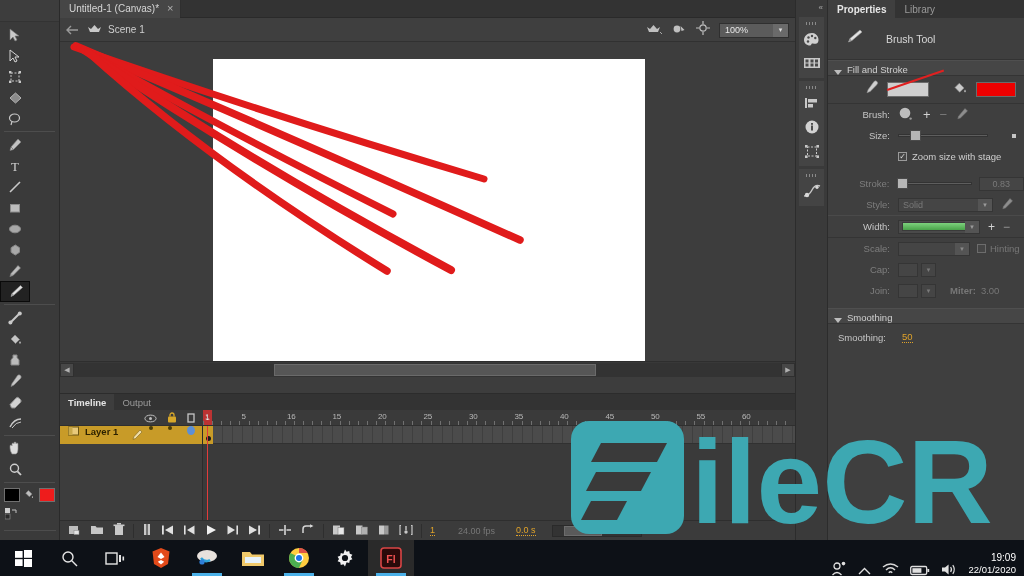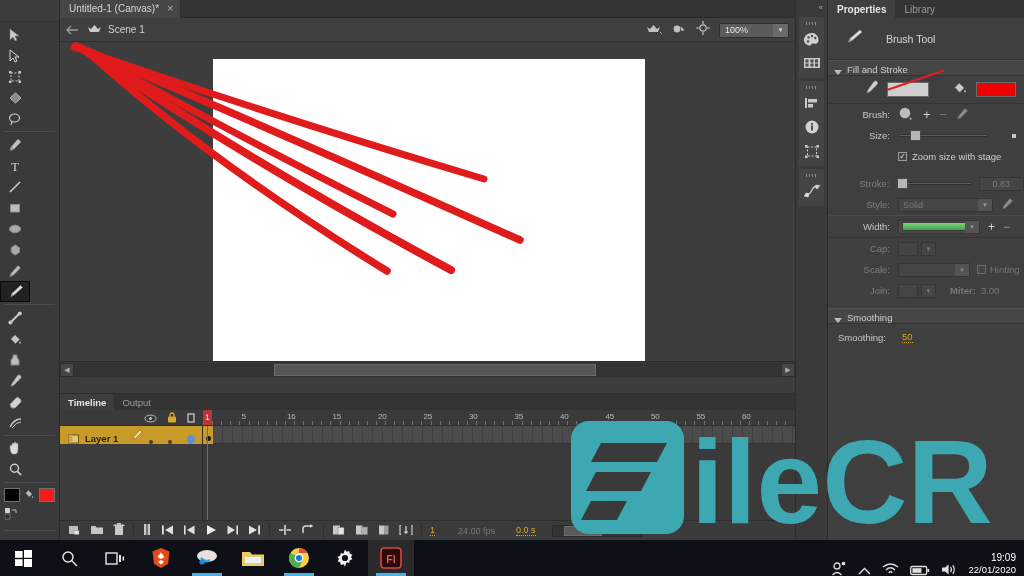--- a/index.html
+++ b/index.html
@@ -157,21 +157,21 @@
     border-bottom: 1px solid #2f2f2f; }
   .layer-cols { width: 143px; display:flex; align-items:center; justify-content:flex-end;
     gap: 10px; padding-right: 8px; }
   .ruler { flex:1; position: relative; overflow: hidden; }
   .rtick { position:absolute; top:2px; font-size:8px; color:#b8b8b8; }
   .rmark { position:absolute; bottom:0; width:1px; height:4px; background:#707070; }
   .playhead-head { position:absolute; top:0; width:9px; height:16px; background:#b33; }
   .playhead-head span { font-size:8px; color:#fff; display:block; text-align:center; line-height:16px; }
   .tl-body { height: 99px; display:flex; position: relative; }
   .layer-list { width: 143px; background:#3d3d3d; border-right:1px solid #2b2b2b; }
-  .layer-row { height: 18px; display:flex; align-items:flex-end; background:#c89b28;
+  .layer-row { height: 18px; display:flex; align-items:flex-start; background:#c89b28;
     padding-left: 8px; gap: 6px; }
   .layer-row .lname { font-size:9.5px; color:#2c2100; font-weight:bold; }
   .dot { width:4px; height:4px; border-radius:50%; background:#4a3c08; }
   .dot.blue { width:8px; height:9px; border-radius:50%; background:#5c8fd6; }
   .frames { flex:1; position:relative; background:#3a3a3a; overflow:hidden; }
   .frame-strip { position:absolute; left:0; top:0; height:18px; width:100%;
     background-image: repeating-linear-gradient(90deg,#4b4b4b 0 9px,#3f3f3f 9px 10px);
     border-bottom:1px solid #313131; }
   .kf { position:absolute; left:0; top:0; width:10px; height:18px; background:#c89b28; }
   .kf::after { content:""; position:absolute; left:3px; bottom:3px; width:5px; height:5px;
@@ -621,33 +621,33 @@
       <span class="lbl">Width:</span>
       <div class="field combo" style="width:82px;padding:2px 3px">
         <div class="green-bar" style="width:66px"></div>
         <span class="cb" style="font-size:6px;color:#9a9a9a">▼</span>
       </div>
       <span style="margin-left:8px;font-size:12px;color:#d2d2d2;line-height:1">+</span>
       <span style="margin-left:8px;font-size:12px;color:#9a9a9a;line-height:1">−</span>
     </div>
 
     <div class="prow">
-      <span class="lbl dim">Cap:</span>
-      <div class="field dim" style="width:20px"></div>
-      <div class="field dim" style="width:15px;margin-left:3px;justify-content:center;padding:0;font-size:6px">▼</div>
-    </div>
-
-    <div class="prow">
       <span class="lbl dim">Scale:</span>
       <div class="field dim combo" style="width:72px">
         <span></span>
         <span class="cb" style="font-size:6px;color:#8a8a8a">▼</span>
       </div>
       <span class="chk" style="margin-left:7px;border-color:#6c6c6c"></span>
       <span class="dimtxt" style="margin-left:4px">Hinting</span>
+    </div>
+
+    <div class="prow">
+      <span class="lbl dim">Cap:</span>
+      <div class="field dim" style="width:20px"></div>
+      <div class="field dim" style="width:15px;margin-left:3px;justify-content:center;padding:0;font-size:6px">▼</div>
     </div>
 
     <div class="prow">
       <span class="lbl dim">Join:</span>
       <div class="field dim" style="width:20px"></div>
       <div class="field dim" style="width:15px;margin-left:3px;justify-content:center;padding:0;font-size:6px">▼</div>
       <span class="dimtxt" style="margin-left:14px;font-weight:bold">Miter:</span>
       <span class="dimtxt" style="margin-left:5px">3.00</span>
     </div>
 

